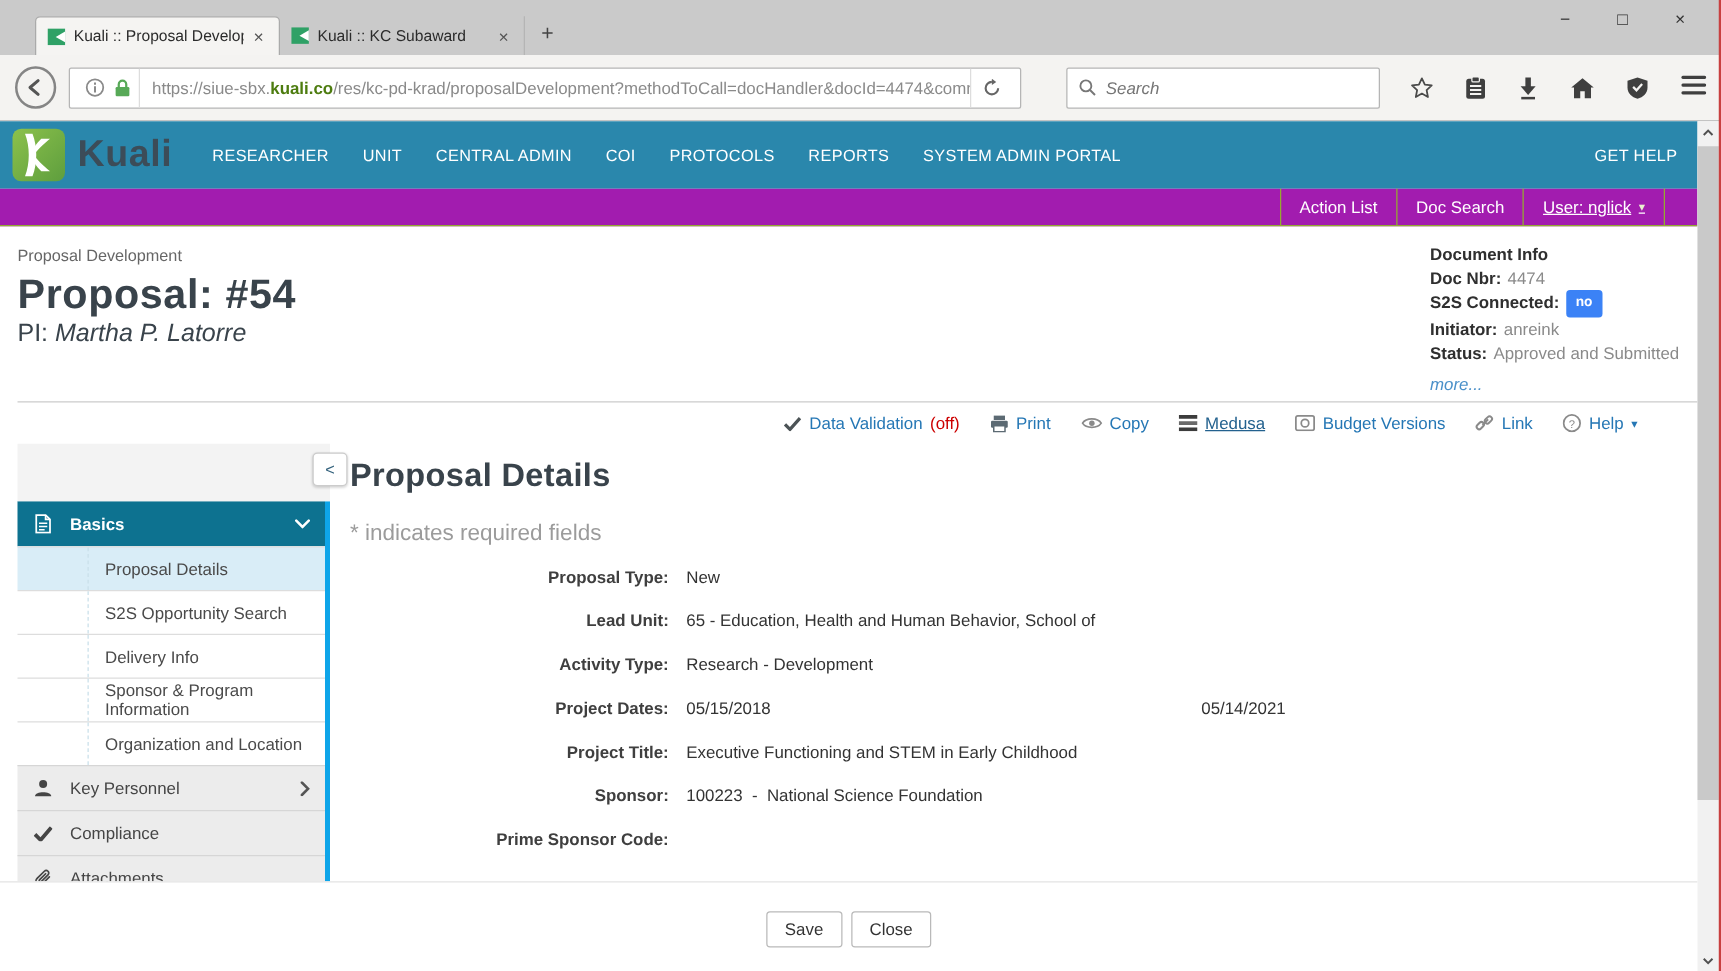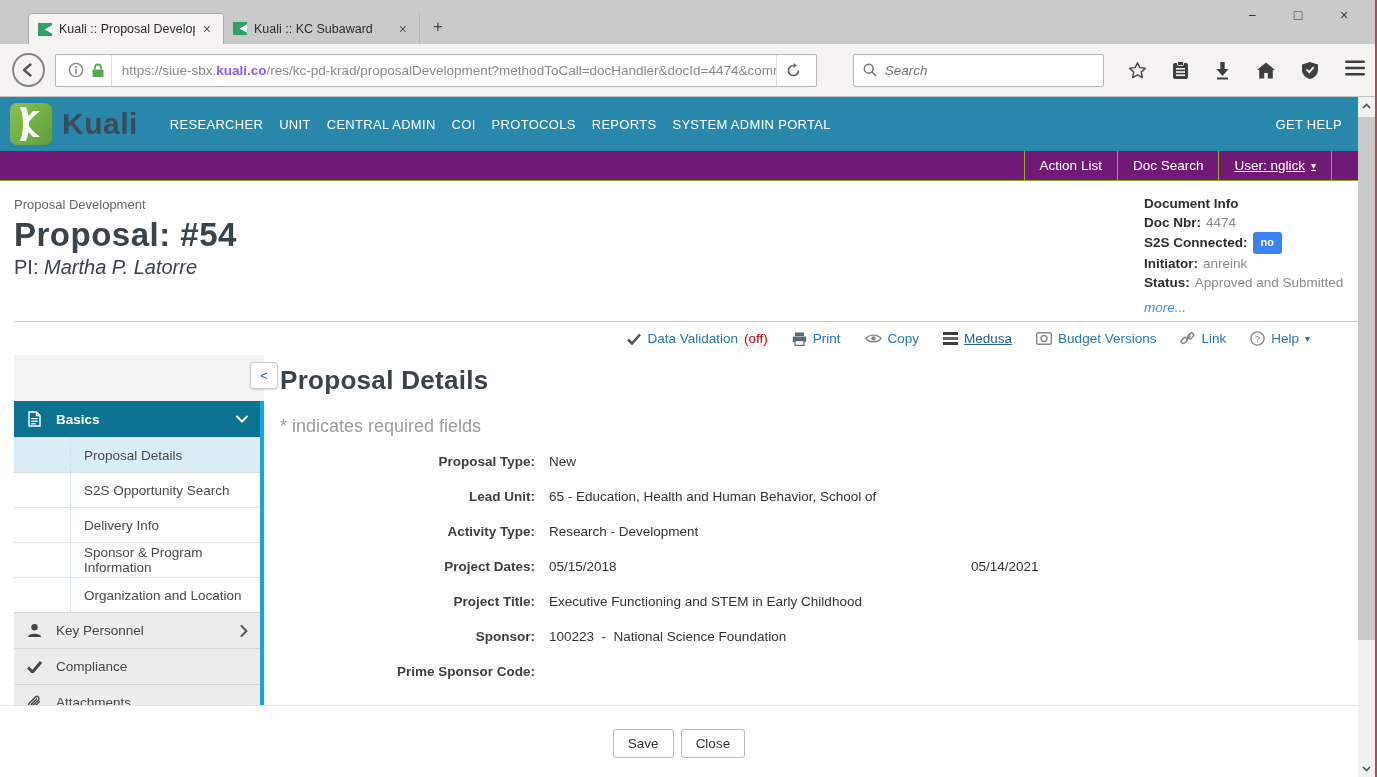--- a/index.html
+++ b/index.html
@@ -19,41 +19,41 @@
   .favicon { width:15px; height:15px; flex:0 0 15px; }
   .newtab-btn { font-size:17px; color:#444; padding:0 13px 4px 13px; align-self:flex-end; height:31px; display:flex; align-items:center; cursor:pointer; }
   .win-controls { position:absolute; top:0; right:10px; height:30px; display:flex; align-items:center; }
   .win-btn { width:46px; text-align:center; color:#333; font-size:14px; cursor:pointer; }
 
   .navbar { height:53px; background:#f4f3f1; border-bottom:1px solid #c3c3c3; display:flex; align-items:center; padding:0 12px; }
   .back-btn { width:34px; height:34px; border-radius:50%; border:2px solid #858585; display:flex; align-items:center; justify-content:center; margin-right:10px; background:#f4f3f1; cursor:pointer; }
   .urlbar { width:762px; height:33px; background:#fff; border:1px solid #b5b5b5; border-radius:2px; display:flex; align-items:center; padding:0 6px; }
   .urlbar .page-icons { display:flex; align-items:center; gap:7px; padding:0 6px; border-right:1px solid #ddd; height:100%; }
   .url-text { flex:1; font-size:13.5px; color:#8a8a8a; padding:0 10px; white-space:nowrap; overflow:hidden; }
-  .url-text b { color:#8b5cf6; font-weight:700; }
+  .url-text b { color:#4d7c0f; font-weight:700; }
   .reload-btn { border-left:1px solid #ddd; height:100%; display:flex; align-items:center; padding:0 9px; cursor:pointer; }
   .searchbox { width:262px; height:33px; background:#fff; border:1px solid #b5b5b5; border-radius:2px; display:flex; align-items:center; margin-left:36px; padding:0 9px; }
   .searchbox input { border:none; outline:none; flex:1; font-size:13.5px; font-style:italic; color:#777; margin-left:8px; background:transparent; font-family:"Liberation Sans",sans-serif; }
   .nav-icons { display:flex; align-items:center; margin-left:24px; gap:25px; }
   .nav-icons .nicon { cursor:pointer; display:flex; align-items:center; }
   .hamburger { margin-left:26px; cursor:pointer; }
 
   
   .page { position:absolute; top:97px; left:0; right:19px; bottom:0; background:#fff; }
 
   .app-header { height:54px; background:#2a87ac; display:flex; align-items:center; padding:0 16px 0 10px; }
   .logo { display:flex; align-items:center; }
   .logo-mark { width:42px; height:42px; border-radius:7px; background:linear-gradient(135deg,#8cc14b,#5e9e3e); position:relative; overflow:hidden; }
   .logo-mark svg { position:absolute; top:0; left:0; }
   .logo-word { font-size:30px; font-weight:700; color:#3c4c58; margin-left:10px; letter-spacing:0.5px; }
-  .app-nav { display:flex; align-items:center; gap:16px; margin-left:32px; }
+  .app-nav { display:flex; align-items:center; gap:27px; margin-left:32px; }
   .app-nav a { color:#fff; font-size:13px; text-decoration:none; letter-spacing:0.3px; cursor:pointer; white-space:nowrap; }
   .get-help { margin-left:auto; color:#fff; font-size:13px; letter-spacing:0.3px; cursor:pointer; }
 
-  .utility-bar { height:30px; background:#701a75; border-bottom:1px solid #91a830; display:flex; justify-content:flex-end; align-items:stretch; padding-right:26px; }
+  .utility-bar { height:30px; background:#a21caf; border-bottom:1px solid #91a830; display:flex; justify-content:flex-end; align-items:stretch; padding-right:26px; }
   .util-item { display:flex; align-items:center; padding:0 15px; color:#fff; font-size:13.5px; border-left:1px solid #94ab31; cursor:pointer; white-space:nowrap; }
   .util-item:last-child { border-right:1px solid #94ab31;text-decoration:underline; }
   .util-caret { font-size:10px; margin-left:6px; color:#e9f0cf; }
 
   .doc-header { position:relative; height:140px; padding:16px 0 0 14px; }
   .app-label { font-size:13px; color:#666; }
   .doc-title { font-size:33px; font-weight:600; color:#39434b; letter-spacing:0.5px; margin-top:4px; }
   .doc-pi { font-size:20px; color:#39434b; margin-top:2px; }
   .doc-pi .pi-name { font-style:italic; }
 
@@ -91,21 +91,21 @@
   .micon { width:16px; display:flex; justify-content:center; }
 
   
   .content { flex:1; padding:10px 0 0 16px; }
   .content-title { font-size:26px; font-weight:600; color:#39434b; letter-spacing:0.3px; }
   .required-note { font-size:18px; color:#9b9b9b; margin-top:20px; }
   .form { margin-top:17px; }
   .frow { display:flex; height:35px; align-items:flex-start; }
   .flabel { width:255px; text-align:right; font-weight:700; font-size:13.5px; color:#3f3f3f; flex:0 0 255px; }
   .fvalue { font-size:13.5px; color:#333; padding-left:14px; position:relative; flex:1; white-space:pre-wrap; }
-  .fvalue .value2 { position:absolute; left:436px; top:0; white-space:nowrap; }
+  .fvalue .value2 { position:absolute; left:426px; top:0; white-space:nowrap; }
 
   
   .page-footer { position:absolute; left:0; right:0; bottom:0; height:72px; background:#fff; border-top:1px solid #e3e3e3; display:flex; justify-content:center; align-items:flex-start; padding-top:23px; gap:7px; z-index:5; }
   .btn { font-family:"Liberation Sans",sans-serif; font-size:13.5px; color:#333; background:#fff; border:1px solid #b9b9b9; border-radius:3px; padding:6px 14px; cursor:pointer; }
 
   
   .scrollbar { position:absolute; top:97px; right:2px; width:17px; bottom:0; background:#f1f1f1; z-index:40; }
   .sb-arrow { height:17px; display:flex; align-items:center; justify-content:center; }
   .sb-thumb { position:absolute; top:20px; left:0; width:17px; height:523px; background:#c9c9c9; }
   .sb-arrow.down { position:absolute; bottom:0; left:0; width:17px; }

